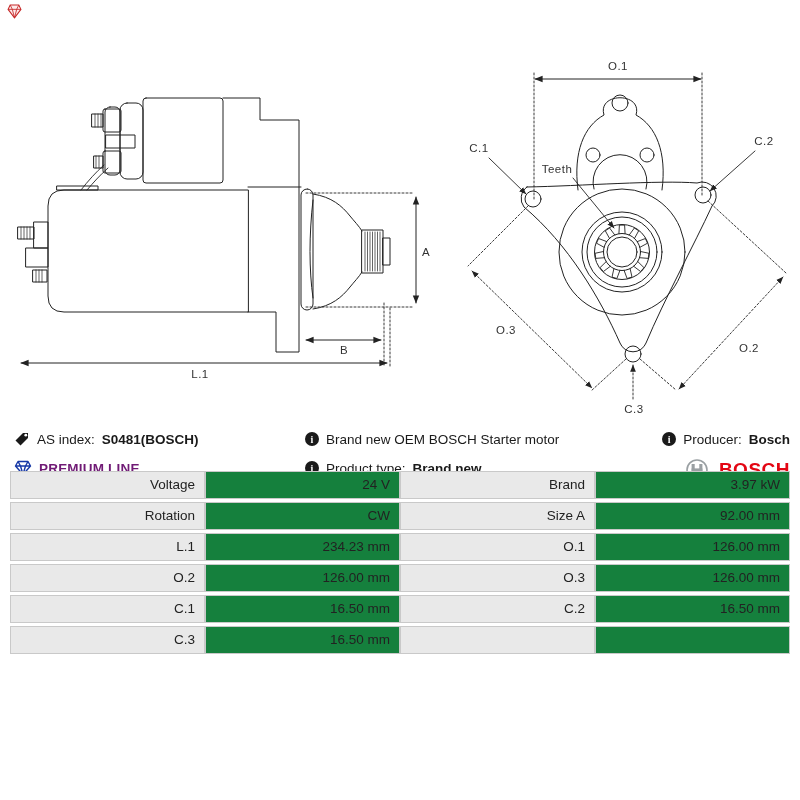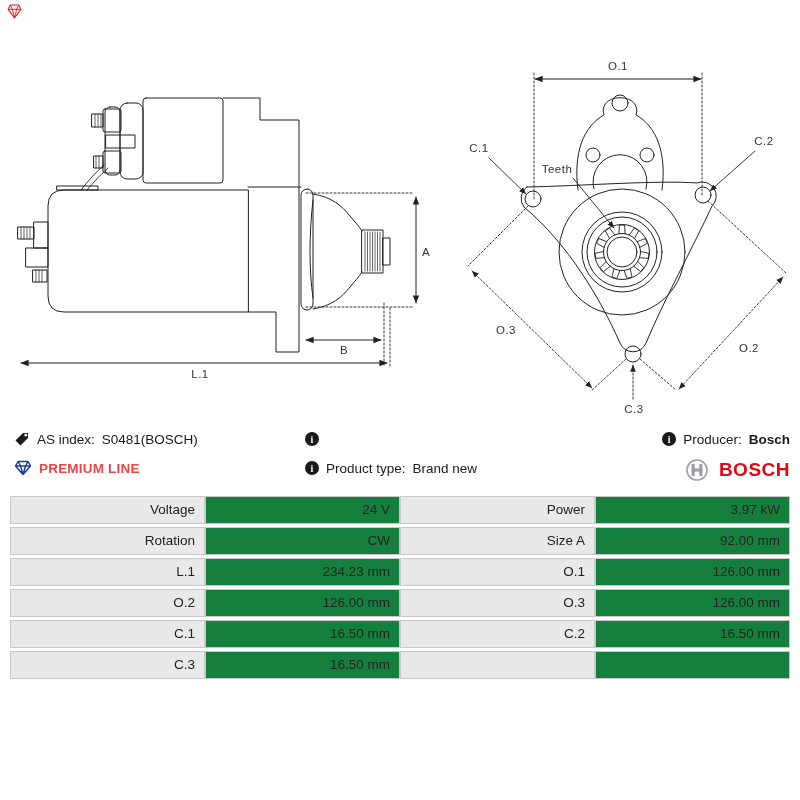--- a/index.html
+++ b/index.html
@@ -4,31 +4,31 @@
 <style>
   html,body{margin:0;padding:0;background:#fff;}
   .page{position:relative;width:800px;height:800px;background:#fff;overflow:hidden;
         font-family:"Liberation Sans",sans-serif;color:#1a1a1a;}
   svg text{font-family:"Liberation Sans",sans-serif;font-size:11.5px;fill:#333;letter-spacing:.5px;}
   .drawings{position:absolute;left:0;top:0;}
   .gem{position:absolute;left:7px;top:4px;width:15px;height:15px;}
   
   .info-item{position:absolute;height:18px;display:flex;align-items:center;gap:7px;
              font-size:13.5px;white-space:nowrap;}
-  .info-item b{font-weight:400;}
+  .info-item b{font-weight:700;}
   .i-icon{display:inline-flex;width:14px;height:14px;border-radius:50%;background:#1a1a1a;
           color:#fff;font-size:10px;font-weight:700;align-items:center;justify-content:center;
           font-family:"Liberation Serif",serif;flex:0 0 auto;}
-  .premium{color:#ef4444;font-weight:700;font-size:13.5px;letter-spacing:.2px;}
+  .premium{color:#701a75;font-weight:700;font-size:13.5px;letter-spacing:.2px;}
   .right-col{position:absolute;right:10px;display:flex;align-items:center;gap:7px;
              font-size:13.5px;justify-content:flex-end;}
   .bosch-text{color:#e30613;font-weight:800;font-size:19px;letter-spacing:.5px;
               line-height:22px;}
   
-  .spec{position:absolute;left:10px;top:493px;width:780px;border-collapse:separate;
+  .spec{position:absolute;left:10px;top:468px;width:780px;border-collapse:separate;
         border-spacing:0 3px;table-layout:fixed;}
   .spec td{border:1px solid #c9c9c9;font-size:13.5px;color:#222;height:22px;
            padding:2px 9px 2px 4px;text-align:right;vertical-align:middle;line-height:1.25;}
   .spec td.lbl{background:#e9e9e9;}
   .spec td.val{background:#15803d;}
 </style>
 </head>
 <body>
 
 <div class="page">
@@ -157,20 +157,21 @@
 
   <div class="info-item" style="left:14px;top:459px;">
     <svg width="18" height="16" viewBox="0 0 18 16">
       <path d="M4,1.5 H14 L16.5,6 L9,14.5 L1.5,6 Z M1.5,6 H16.5 M4,1.5 L6.5,6 L9,14.5 M14,1.5 L11.5,6 L9,14.5" fill="none" stroke="#1638a6" stroke-width="1.4" stroke-linejoin="round"></path>
     </svg>
     <span class="premium">PREMIUM LINE</span>
   </div>
 
   <div class="info-item" style="left:305px;top:430px;">
     <span class="i-icon">i</span>
+    <span>Brand new OEM BOSCH Starter motor</span>
   </div>
 
   <div class="info-item" style="left:305px;top:459px;">
     <span class="i-icon">i</span>
     <span>Product type:</span>
     <b>Brand new</b>
   </div>
 
   <div class="right-col" style="top:430px;height:18px;">
     <span class="i-icon">i</span>
@@ -192,21 +193,21 @@
     <colgroup>
         <col style="width:25%">
         <col style="width:25%">
         <col style="width:25%">
         <col style="width:25%">
       </colgroup>
     <tbody>
       <tr>
         <td class="lbl">Voltage</td>
         <td class="val">24 V</td>
-        <td class="lbl">Power</td>
+        <td class="lbl">Brand</td>
         <td class="val">3.97 kW</td>
       </tr>
       <tr>
         <td class="lbl">Rotation</td>
         <td class="val">CW</td>
         <td class="lbl">Size A</td>
         <td class="val">92.00 mm</td>
       </tr>
       <tr>
         <td class="lbl">L.1</td>

